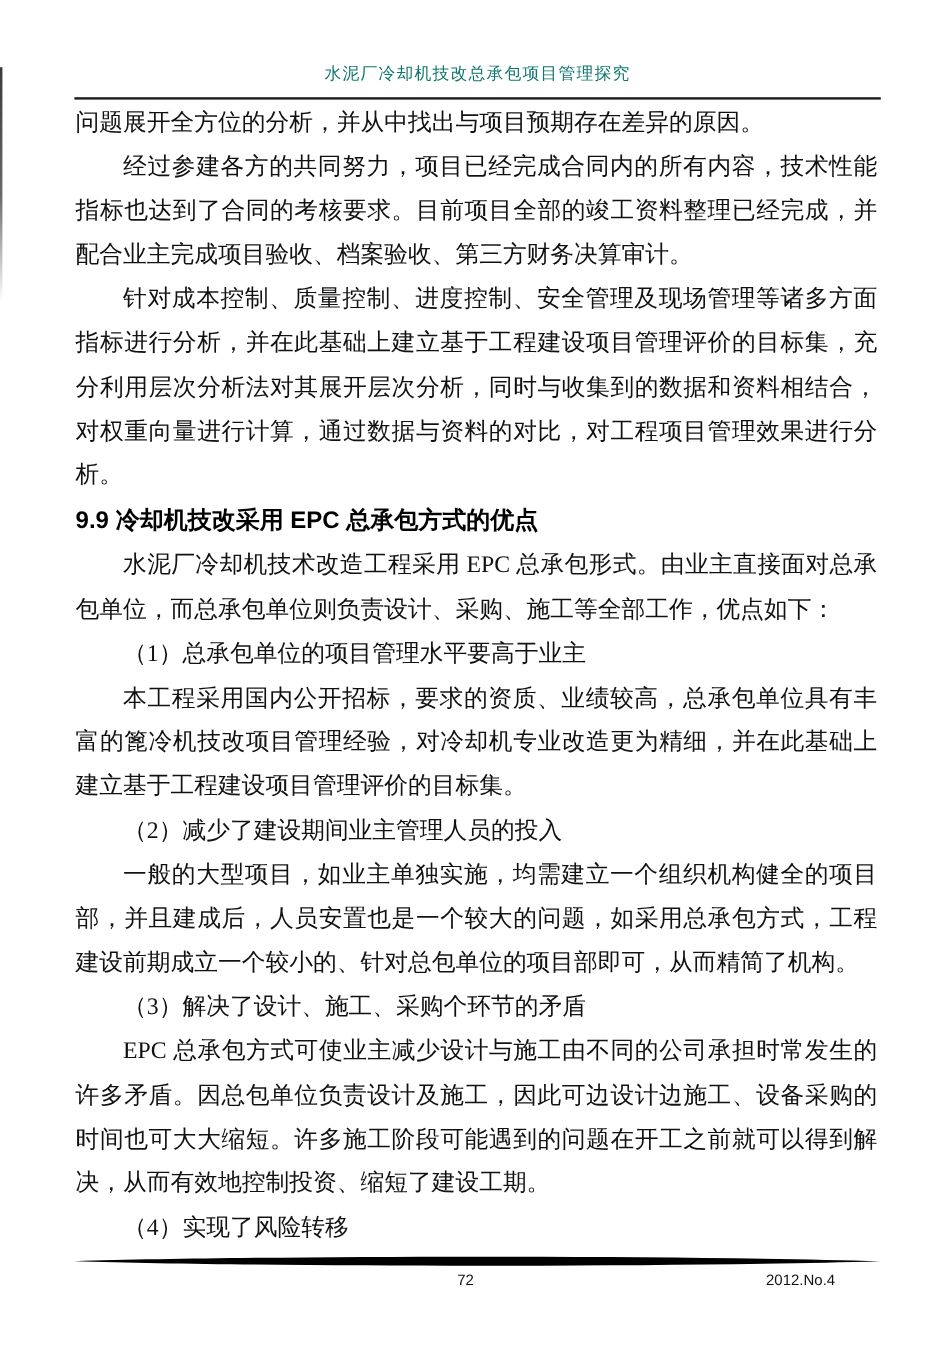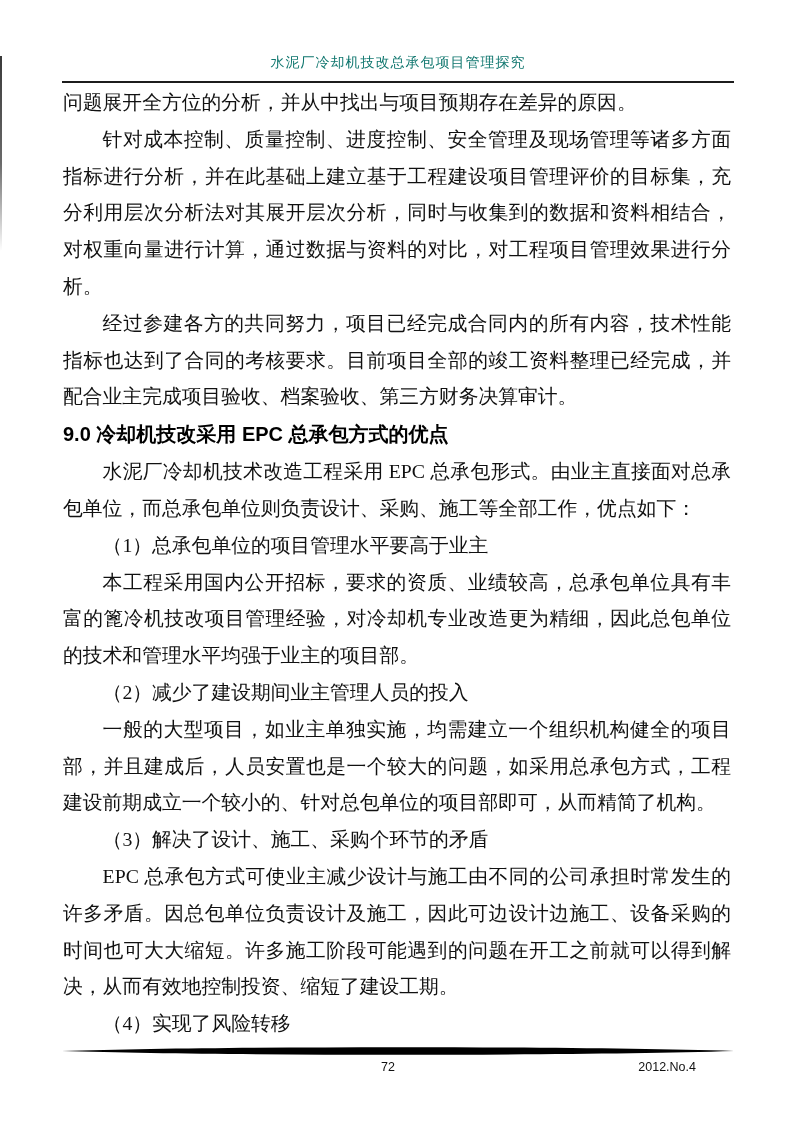--- a/index.html
+++ b/index.html
@@ -51,26 +51,26 @@
 
   <div class="scan-line"></div>
 
   <div class="header">
     <div class="running-title">水泥厂冷却机技改总承包项目管理探究</div>
     <div class="header-rule"></div>
   </div>
 
   <div class="content">
     <p class="noindent">问题展开全方位的分析，并从中找出与项目预期存在差异的原因。</p>
+    <p>经过参建各方的共同努力，项目已经完成合同内的所有内容，技术性能指标也达到了合同的考核要求。目前项目全部的竣工资料整理已经完成，并配合业主完成项目验收、档案验收、第三方财务决算审计。</p>
     <p>针对成本控制、质量控制、进度控制、安全管理及现场管理等诸多方面指标进行分析，并在此基础上建立基于工程建设项目管理评价的目标集，充分利用层次分析法对其展开层次分析，同时与收集到的数据和资料相结合，对权重向量进行计算，通过数据与资料的对比，对工程项目管理效果进行分析。</p>
-    <p>经过参建各方的共同努力，项目已经完成合同内的所有内容，技术性能指标也达到了合同的考核要求。目前项目全部的竣工资料整理已经完成，并配合业主完成项目验收、档案验收、第三方财务决算审计。</p>
-    <h2>9.0 冷却机技改采用 EPC 总承包方式的优点</h2>
+    <h2>9.9 冷却机技改采用 EPC 总承包方式的优点</h2>
     <p>水泥厂冷却机技术改造工程采用 EPC 总承包形式。由业主直接面对总承包单位，而总承包单位则负责设计、采购、施工等全部工作，优点如下：</p>
     <p>（1）总承包单位的项目管理水平要高于业主</p>
-    <p>本工程采用国内公开招标，要求的资质、业绩较高，总承包单位具有丰富的篦冷机技改项目管理经验，对冷却机专业改造更为精细，因此总包单位的技术和管理水平均强于业主的项目部。</p>
+    <p>本工程采用国内公开招标，要求的资质、业绩较高，总承包单位具有丰富的篦冷机技改项目管理经验，对冷却机专业改造更为精细，并在此基础上建立基于工程建设项目管理评价的目标集。</p>
     <p>（2）减少了建设期间业主管理人员的投入</p>
     <p>一般的大型项目，如业主单独实施，均需建立一个组织机构健全的项目部，并且建成后，人员安置也是一个较大的问题，如采用总承包方式，工程建设前期成立一个较小的、针对总包单位的项目部即可，从而精简了机构。</p>
     <p>（3）解决了设计、施工、采购个环节的矛盾</p>
     <p>EPC 总承包方式可使业主减少设计与施工由不同的公司承担时常发生的许多矛盾。因总包单位负责设计及施工，因此可边设计边施工、设备采购的时间也可大大缩短。许多施工阶段可能遇到的问题在开工之前就可以得到解决，从而有效地控制投资、缩短了建设工期。</p>
     <p>（4）实现了风险转移</p>
   </div>
 
   <svg class="footer-bar" viewBox="0 0 672 10" preserveAspectRatio="none">
     <path d="M0,5 C168,0 504,0 672,5 C504,10 168,10 0,5 Z" fill="#000000"></path>
   </svg>

